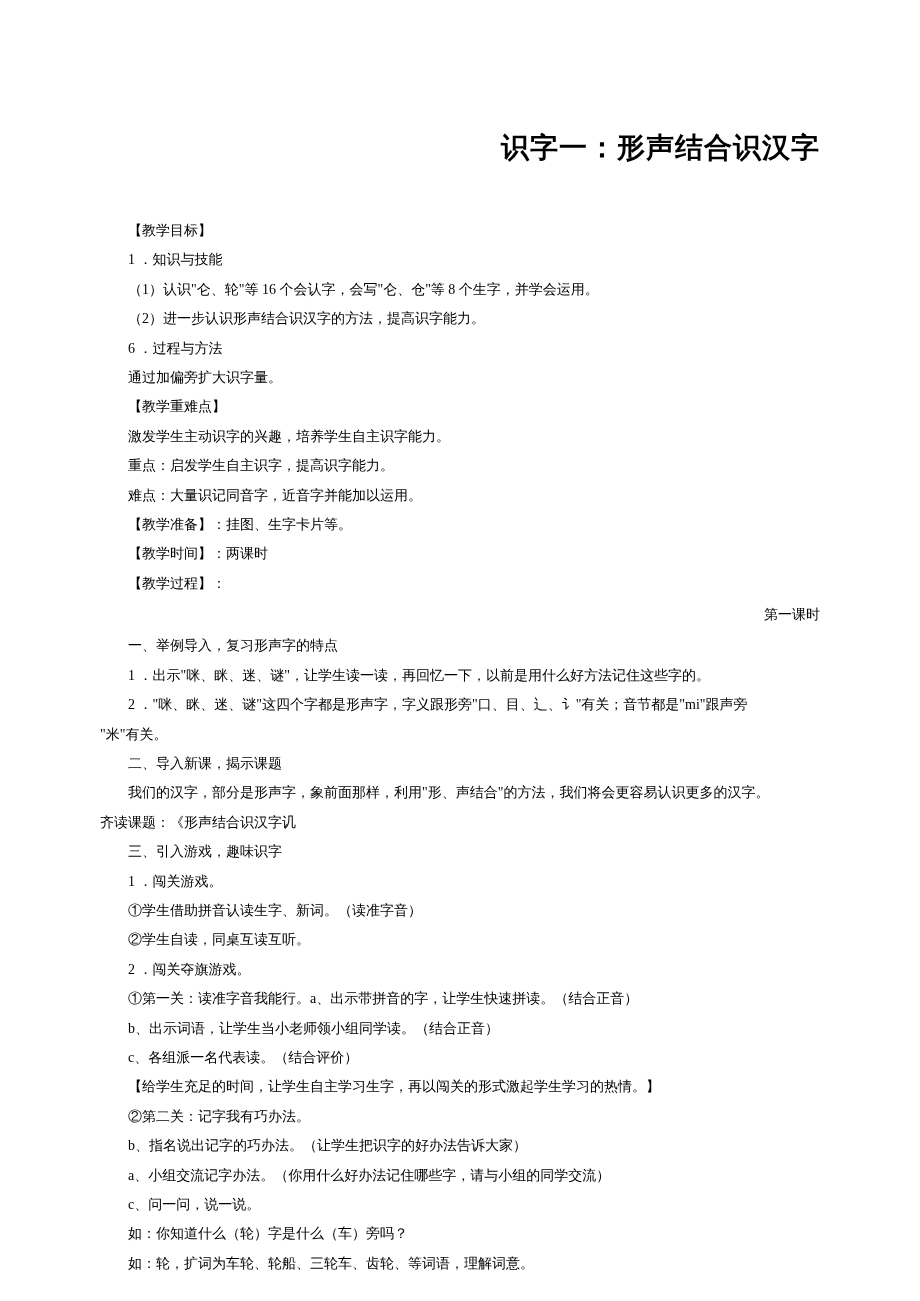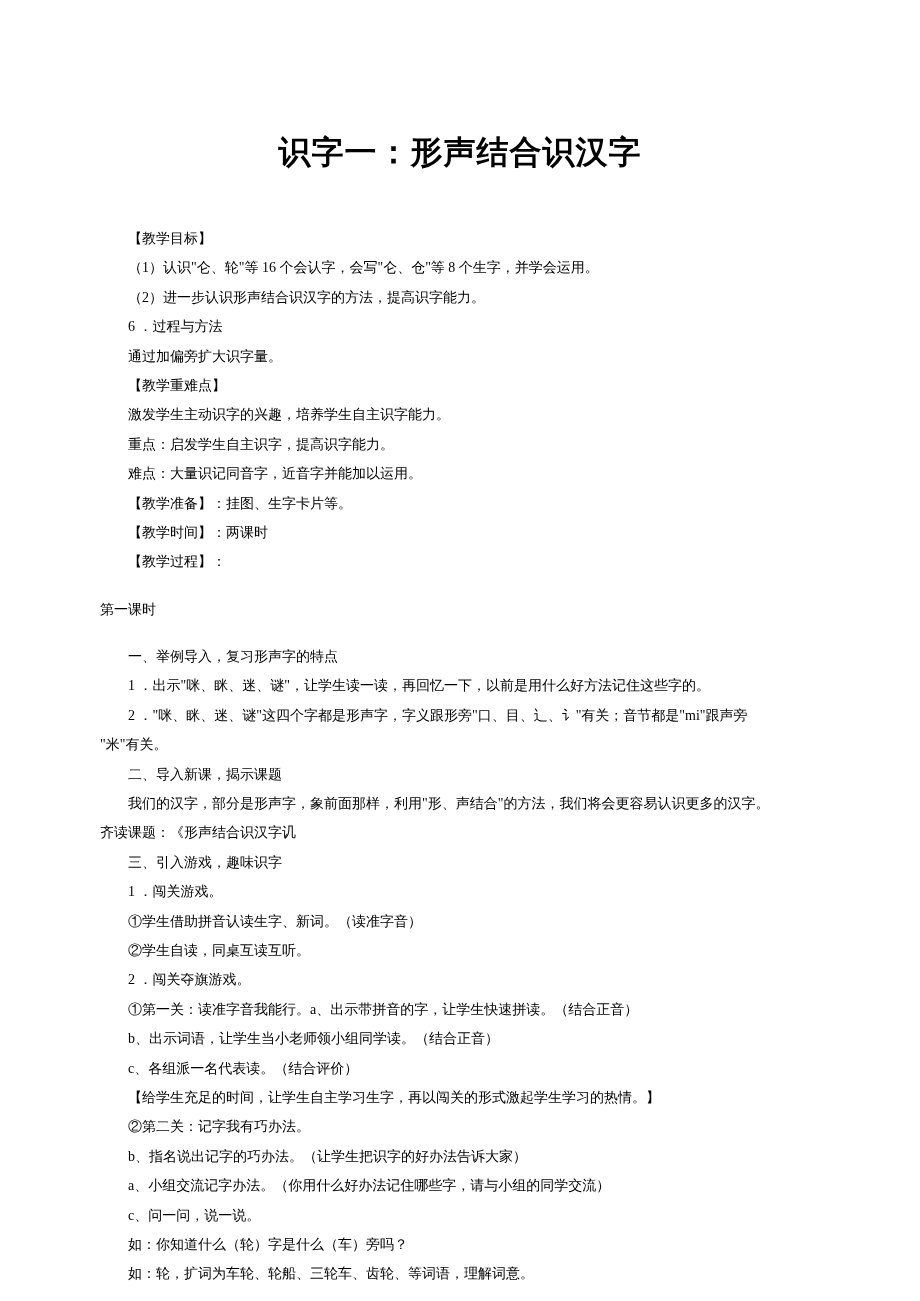--- a/index.html
+++ b/index.html
@@ -11,50 +11,51 @@
   }
   .page {
     width: 920px;
     min-height: 1301px;
     padding: 120px 100px 80px 100px;
     box-sizing: border-box;
     font-size: 14px;
     line-height: 2.0;
   }
   .title {
-    text-align: center;
+    text-align: right;
     font-family: "SimHei", "黑体", sans-serif;
-    font-size: 32px;
+    font-size: 28px;
     font-weight: bold;
     margin-bottom: 40px;
     letter-spacing: 1px;
   }
   .para {
     text-indent: 2em;
     margin: 0;
     line-height: 2.1;
   }
   .no-indent {
     text-indent: 0;
     margin: 0;
     line-height: 2.1;
   }
   .subheading {
-    text-align: left;
-    margin: 18px 0;
+    text-align: right;
+    margin: 2px 0;
     line-height: 2.1;
   }
 </style>
 </head>
 <body>
 
 <div class="page">
   <div class="title">识字一：形声结合识汉字</div>
 
   <p class="para">【教学目标】</p>
+  <p class="para">1 ．知识与技能</p>
   <p class="para">（1）认识"仑、轮"等 16 个会认字，会写"仑、仓"等 8 个生字，并学会运用。</p>
   <p class="para">（2）进一步认识形声结合识汉字的方法，提高识字能力。</p>
   <p class="para">6 ．过程与方法</p>
   <p class="para">通过加偏旁扩大识字量。</p>
   <p class="para">【教学重难点】</p>
   <p class="para">激发学生主动识字的兴趣，培养学生自主识字能力。</p>
   <p class="para">重点：启发学生自主识字，提高识字能力。</p>
   <p class="para">难点：大量识记同音字，近音字并能加以运用。</p>
   <p class="para">【教学准备】：挂图、生字卡片等。</p>
   <p class="para">【教学时间】：两课时</p>

